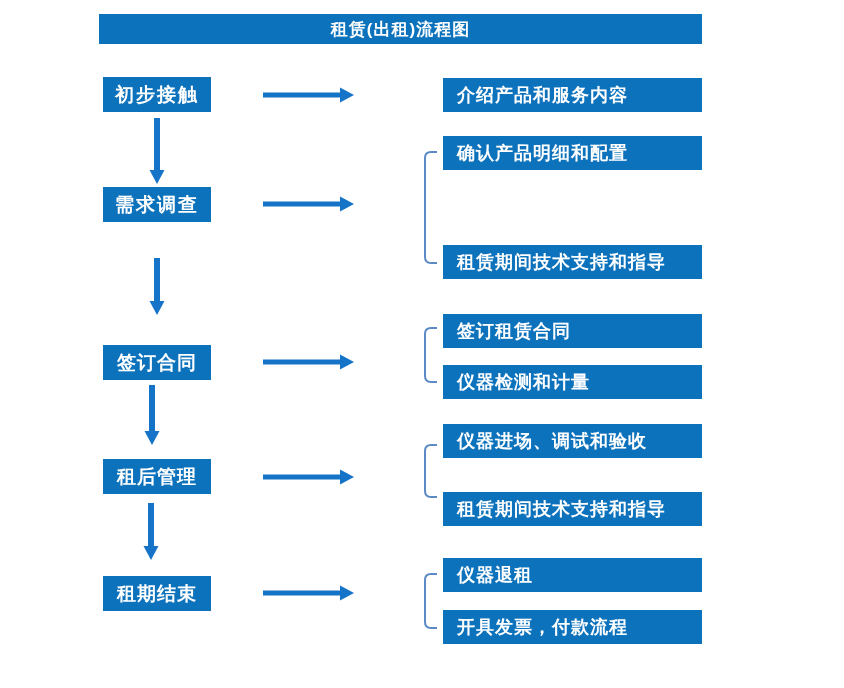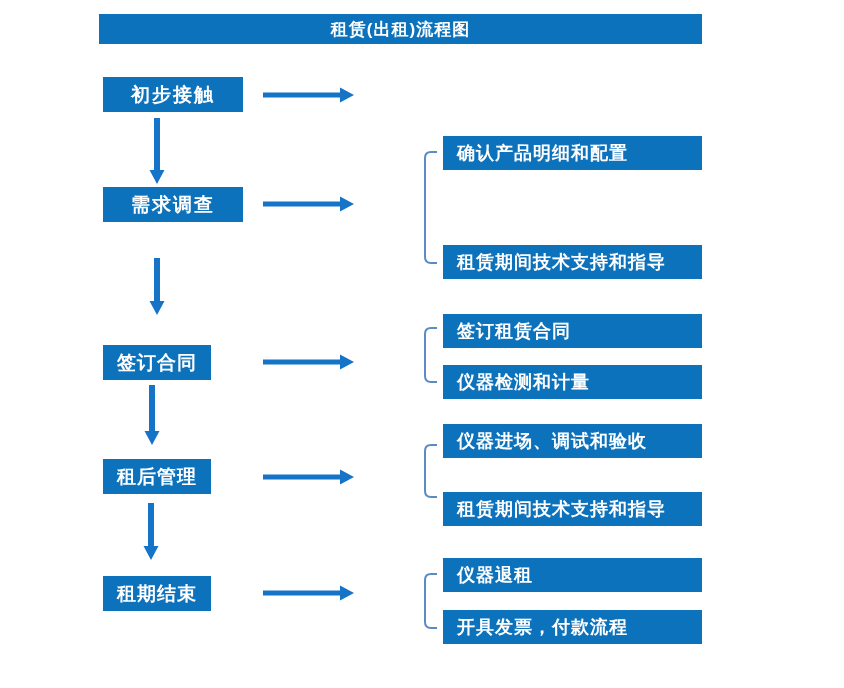--- a/index.html
+++ b/index.html
@@ -18,21 +18,21 @@
     font-weight: bold;
     box-sizing: border-box;
     display: flex;
     align-items: center;
   }
   .title-bar {
     left: 99px; top: 14px; width: 603px; height: 30px;
     font-size: 17px; justify-content: center; letter-spacing: 1px;
   }
   .step {
-    left: 103px; width: 140px; height: 35px;
+    left: 103px; width: 108px; height: 35px;
     font-size: 19px; justify-content: center; letter-spacing: 2px;
   }
   .step-narrow { width: 108px; letter-spacing: 1px; }
   .detail {
     left: 443px; width: 259px; height: 34px;
     font-size: 18px; padding-left: 14px; letter-spacing: 1px;
   }
   svg.overlay {
     position: absolute; left: 0; top: 0;
     width: 844px; height: 688px;
@@ -48,20 +48,21 @@
 <div class="canvas">
 
   <div class="box title-bar">租赁(出租)流程图</div>
 
   <div class="box step" style="top:77px">初步接触</div>
   <div class="box step" style="top:187px">需求调查</div>
   <div class="box step step-narrow" style="top:345px">签订合同</div>
   <div class="box step step-narrow" style="top:459px">租后管理</div>
   <div class="box step step-narrow" style="top:576px">租期结束</div>
 
+  <div class="box detail" style="top:78px">介绍产品和服务内容</div>
   <div class="box detail" style="top:136px">确认产品明细和配置</div>
   <div class="box detail" style="top:245px">租赁期间技术支持和指导</div>
   <div class="box detail" style="top:314px">签订租赁合同</div>
   <div class="box detail" style="top:365px">仪器检测和计量</div>
   <div class="box detail" style="top:424px">仪器进场、调试和验收</div>
   <div class="box detail" style="top:492px">租赁期间技术支持和指导</div>
   <div class="box detail" style="top:558px">仪器退租</div>
   <div class="box detail" style="top:610px">开具发票，付款流程</div>
 
   <svg class="overlay" viewBox="0 0 844 688">

